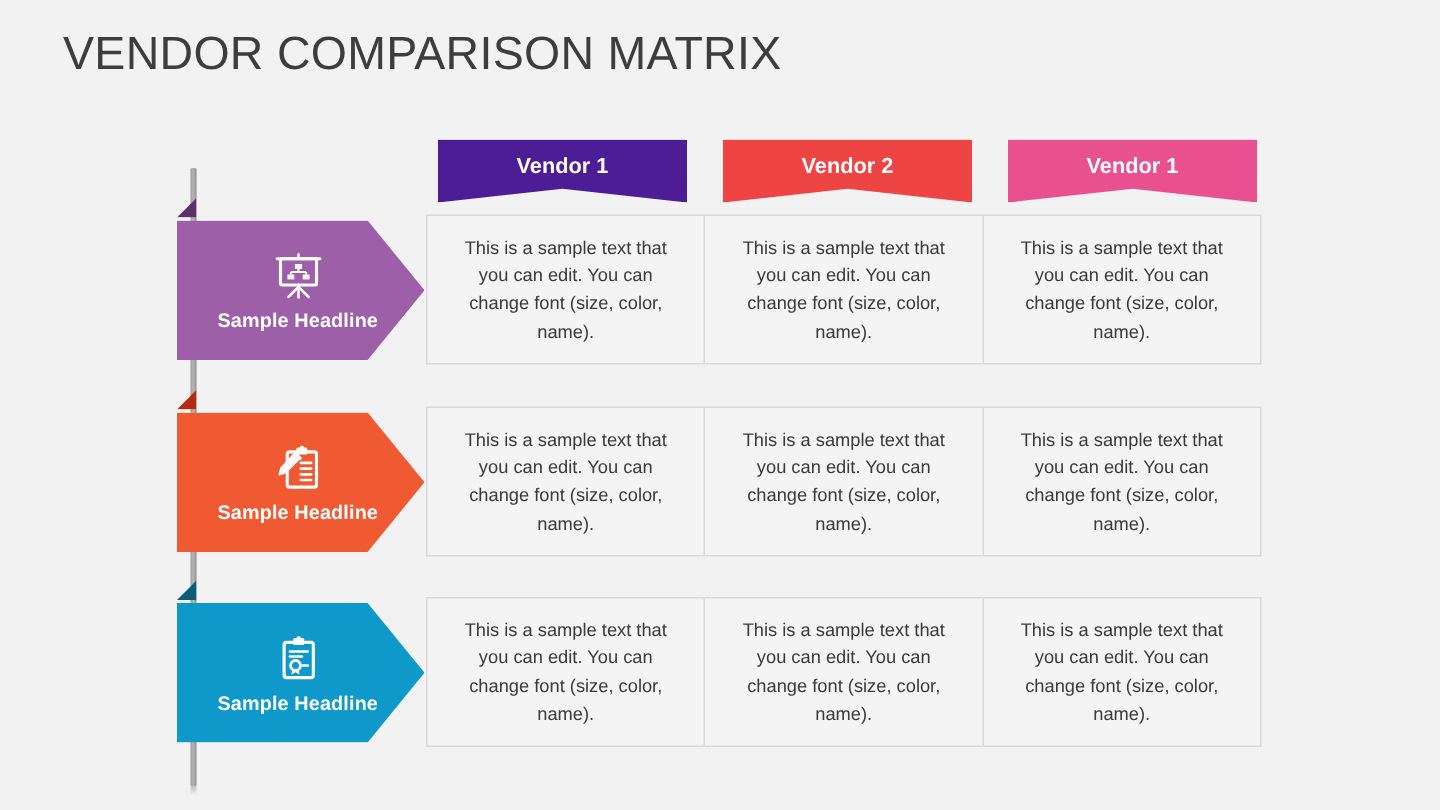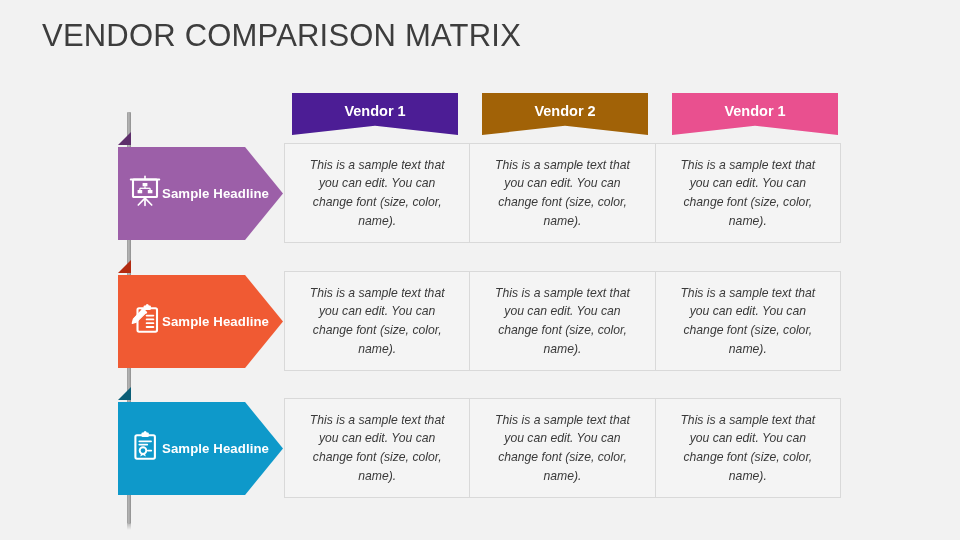--- a/index.html
+++ b/index.html
@@ -100,21 +100,20 @@
     flex: 1 1 0;
     display: flex;
     align-items: center;
     justify-content: center;
     box-sizing: border-box;
     padding: 6px 18px;
   }
   .cell + .cell { border-left: 1px solid #d9d9d9; }
   .cell-text {
     font-size: 12.2px;
-    font-style: italic;
     line-height: 1.52;
     color: #3a3a3a;
     text-align: center;
   }
 
   
   .banner {
     position: absolute;
     left: 118px;
     top: 4px;
@@ -124,21 +123,21 @@
     clip-path: polygon(0 0, 77% 0, 100% 50%, 77% 100%, 0 100%);
     filter: drop-shadow(2px 3px 3px rgba(0,0,0,0.30));
     display: flex;
     flex-direction: column;
     align-items: center;
     justify-content: center;
   }
   .banner-inner {
     width: 127px;
     display: flex;
-    flex-direction: row;
+    flex-direction: column;
     align-items: center;
     justify-content: center;
     margin-left: -4px;
   }
   .banner-icon {
     width: 34px;
     height: 34px;
     margin-bottom: 5px;
     display: block;
   }
@@ -166,21 +165,21 @@
 <body style="background-color: rgb(242, 242, 242);">
 
 <div class="page-title" style="color: rgb(61, 61, 61);">VENDOR COMPARISON MATRIX</div>
 
 <div class="spine"></div>
 
 <div class="vendor-header-row">
   <div class="vendor-chip c1" style="background-color: #4c1d95;">
     <span>Vendor 1</span>
   </div>
-  <div class="vendor-chip c2" style="background-color: #a16207;">
+  <div class="vendor-chip c2" style="background-color: #ef4444;">
     <span>Vendor 2</span>
   </div>
   <div class="vendor-chip c3" style="background-color: rgb(233, 80, 143);">
     <span>Vendor 1</span>
   </div>
 </div>
 
 <div class="matrix-row r1">
   <div class="cells">
     <div class="cell">

